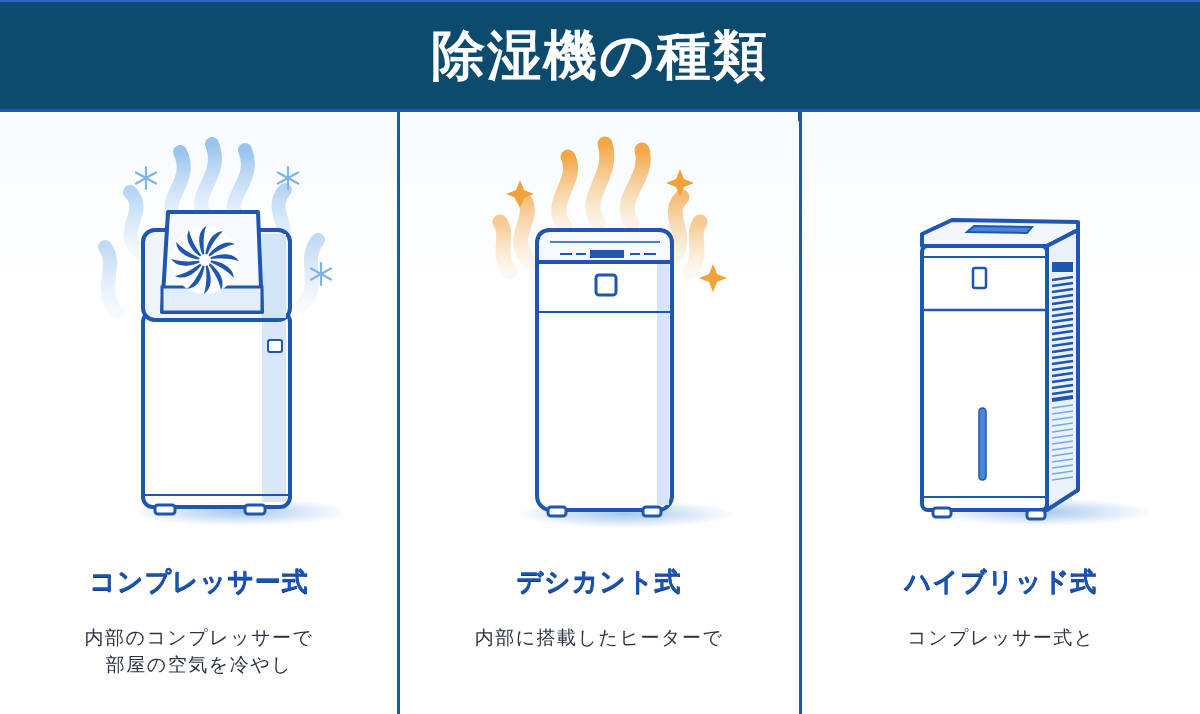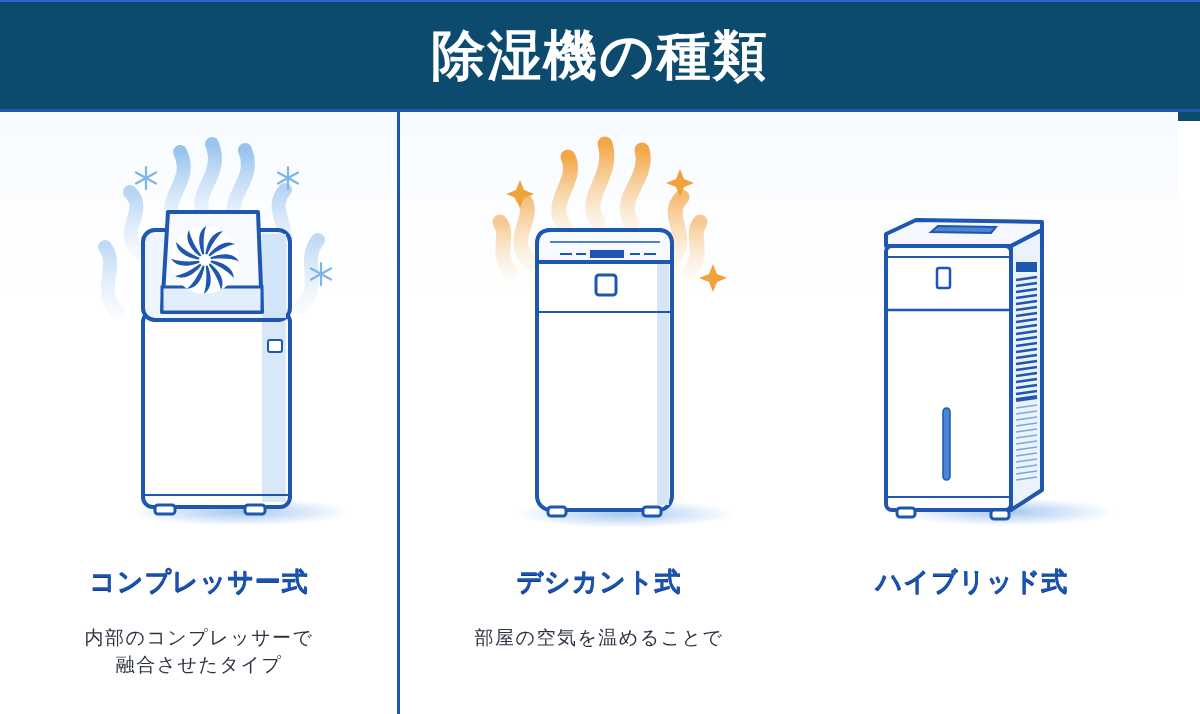--- a/index.html
+++ b/index.html
@@ -131,21 +131,21 @@
         <circle r="6" fill="#ffffff"></circle>
       </g>
 
       <rect x="155" y="393" width="20" height="9" rx="3" fill="#fff" stroke="#1f56b0" stroke-width="3"></rect>
       <rect x="245" y="393" width="20" height="9" rx="3" fill="#fff" stroke="#1f56b0" stroke-width="3"></rect>
     </svg>
   </div>
   <div class="panel-title">コンプレッサー式</div>
   <div class="panel-desc">
     <div>内部のコンプレッサーで</div>
-    <div>融合させたタイプ</div>
+    <div>部屋の空気を冷やし</div>
   </div>
 </div>
 
 <div class="divider" style="left:397px;"></div>
 
 <div class="panel" style="left:400px;">
   <div class="panel-illust">
     <svg width="398" height="430" viewBox="0 0 398 430">
       <defs>
         <linearGradient id="heatg" x1="0" y1="1" x2="0" y2="0">
@@ -188,27 +188,27 @@
 
       <rect x="196" y="163" width="20" height="20" rx="3" fill="#fff" stroke="#1f56b0" stroke-width="3"></rect>
       <line x1="139" y1="200" x2="270" y2="200" stroke="#1f56b0" stroke-width="2"></line>
 
       <rect x="148" y="395" width="18" height="9" rx="3" fill="#fff" stroke="#1f56b0" stroke-width="3"></rect>
       <rect x="243" y="395" width="18" height="9" rx="3" fill="#fff" stroke="#1f56b0" stroke-width="3"></rect>
     </svg>
   </div>
   <div class="panel-title">デシカント式</div>
   <div class="panel-desc">
-    <div>部屋の空気を温めることで</div>
+    <div>内部に搭載したヒーターで</div>
   </div>
 </div>
 
 <div class="divider" style="left:799px;"></div>
 
-<div class="panel" style="left:766px;padding-left:14px;">
+<div class="panel" style="left:802px;">
   <div class="panel-illust">
     <svg width="398" height="430" viewBox="0 0 398 430">
       <defs>
         <radialGradient id="shadow3" cx="0.5" cy="0.5" r="0.5">
           <stop offset="0" stop-color="#7fb0e8" stop-opacity="0.7"></stop>
           <stop offset="1" stop-color="#7fb0e8" stop-opacity="0"></stop>
         </radialGradient>
       </defs>
       <ellipse cx="240" cy="400" rx="110" ry="14" fill="url(#shadow3)"></ellipse>
 
@@ -262,14 +262,15 @@
       <line x1="122" y1="385" x2="243" y2="385" stroke="#1f56b0" stroke-width="2"></line>
       <rect x="171" y="156" width="13" height="20" rx="2" fill="#fff" stroke="#1f56b0" stroke-width="2.5"></rect>
       <rect x="177" y="296" width="7" height="72" rx="3.5" fill="#4a86d6" stroke="#1f56b0" stroke-width="1.5"></rect>
 
       <rect x="131" y="396" width="18" height="9" rx="3" fill="#fff" stroke="#1f56b0" stroke-width="3"></rect>
       <rect x="225" y="398" width="18" height="9" rx="3" fill="#fff" stroke="#1f56b0" stroke-width="3"></rect>
     </svg>
   </div>
   <div class="panel-title">ハイブリッド式</div>
   <div class="panel-desc">
+    <div>コンプレッサー式と</div>
   </div>
 </div>
 
 </body></html>

